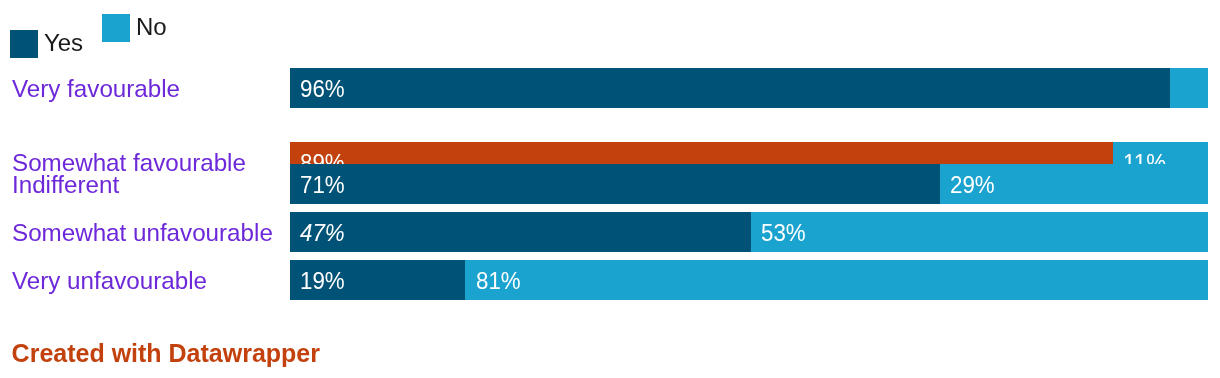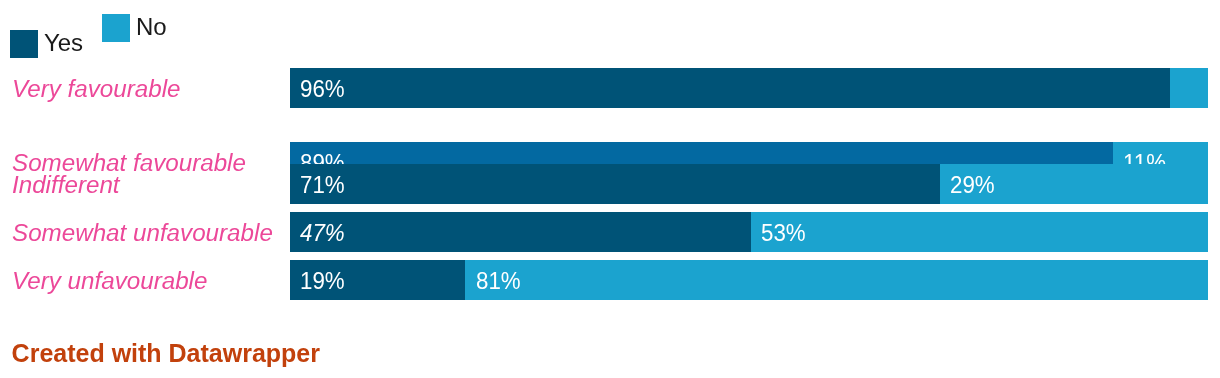--- a/index.html
+++ b/index.html
@@ -23,22 +23,22 @@
     font-size:24px; color:#1a1a1a; line-height:27.7px;
     margin-left:6px; position:relative; top:-1.1px; white-space:nowrap;
   }
 
   
   .rows { position:absolute; left:0; top:0; width:1220px; height:378px; }
   .row { position:absolute; left:0; width:1220px; height:40px; }
   .row-label {
     position:absolute; left:12px; top:0.9px; height:40px;
     display:flex; align-items:center;
-    font-size:24.2px; color:#ec4899; white-space:nowrap;
-    font-variant-ligatures:none; font-feature-settings:"liga" 0, "clig" 0;font-style:italic;
+    font-size:24.2px; color:#6d28d9; white-space:nowrap;
+    font-variant-ligatures:none; font-feature-settings:"liga" 0, "clig" 0;
   }
   .bar { position:absolute; height:40px; top:0; display:flex; }
   .seg { position:relative; height:40px; overflow:hidden; }
   .seg-label {
     position:absolute; left:10.2px; top:1.2px; height:40px;
     display:flex; align-items:center;
     font-size:24px; color:#ffffff; white-space:nowrap;
   }
   .seg-label > span { display:inline-block; transform:scaleX(0.93); transform-origin:left center; }
 
@@ -72,21 +72,21 @@
             <span class="seg-label">
               <span>96%</span>
             </span>
           </div>
           <div class="seg" style="background: rgb(27, 163, 207); width: 37.6216px;"></div>
         </div>
       </div>
       <div class="row" style="top: 116px; margin-top: 26px;">
         <div class="row-label">Somewhat favourable</div>
         <div class="bar" style="left: 290.2px; width: 917.6px;">
-          <div class="seg" style="background: #0369a1; width: 847px; padding-left: 32px;">
+          <div class="seg" style="background: #c2410c; width: 847px; padding-left: 32px;">
             <span class="seg-label">
               <span>89%</span>
             </span>
           </div>
           <div class="seg" style="background: rgb(27, 163, 207); width: 101.854px;">
             <span class="seg-label">
               <span>11%</span>
             </span>
           </div>
         </div>

